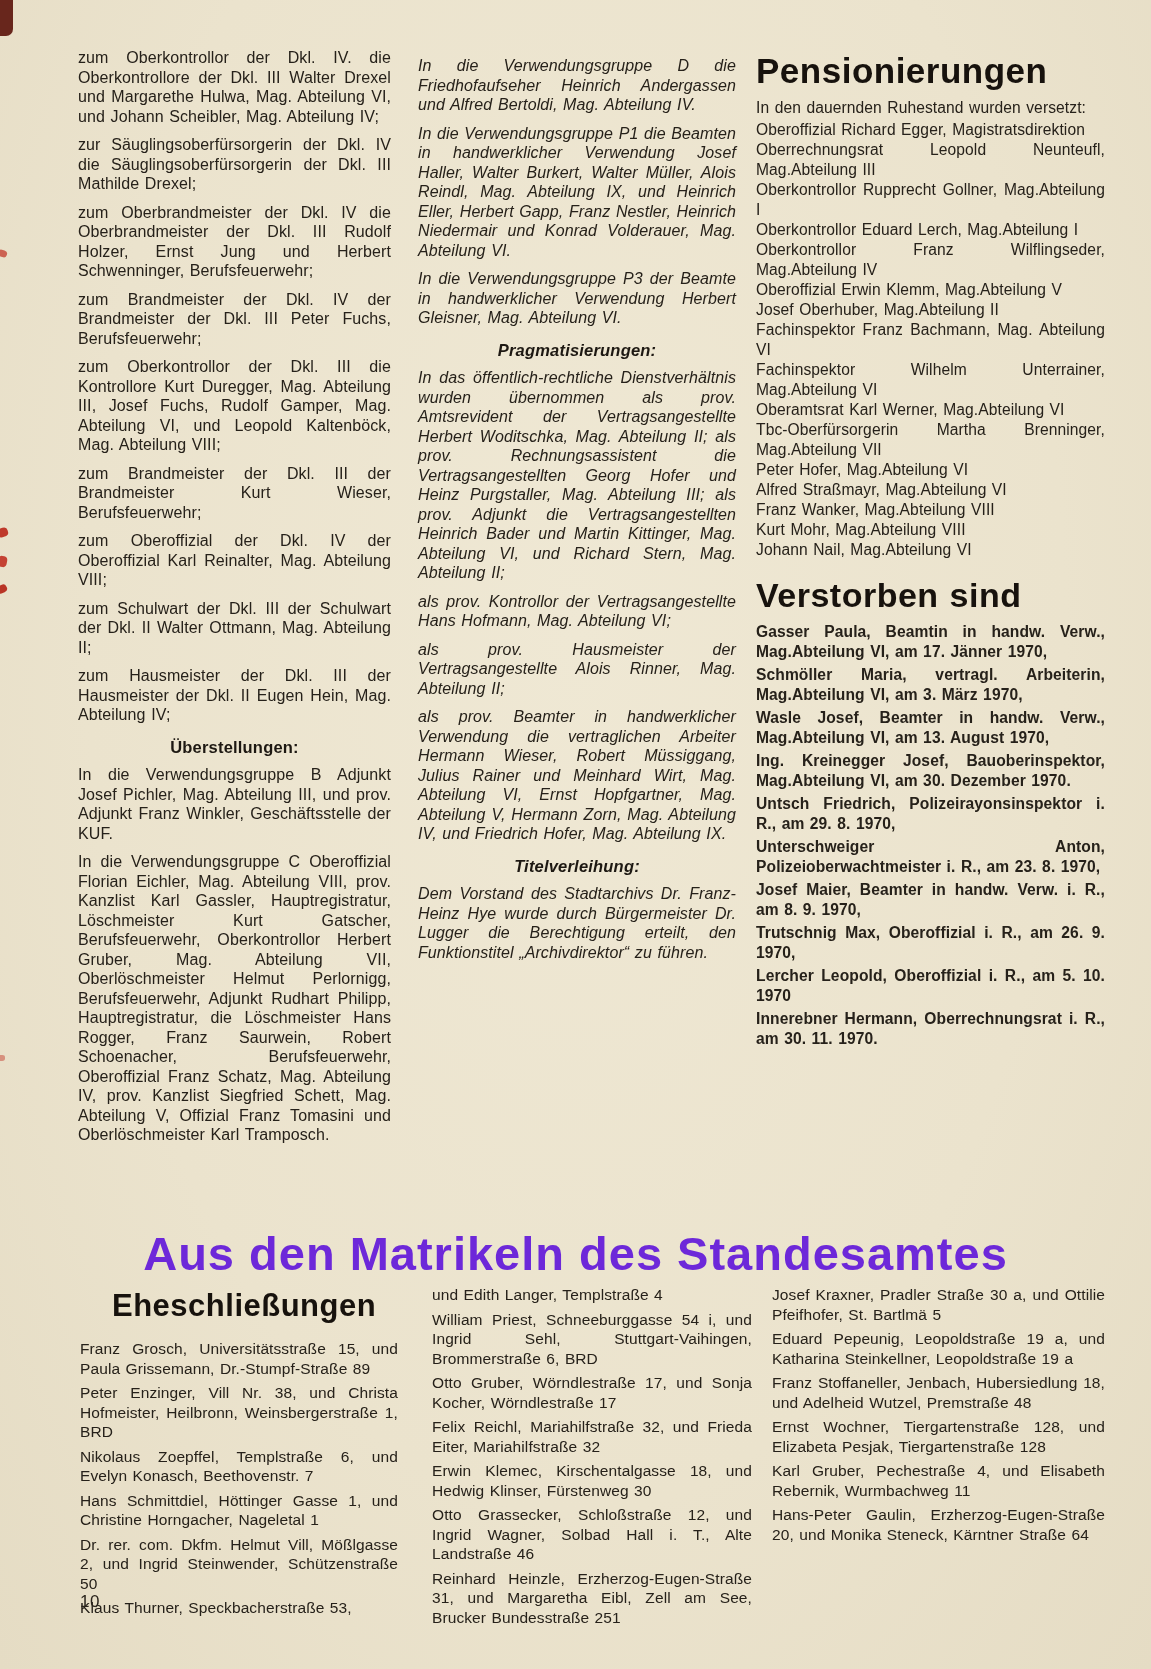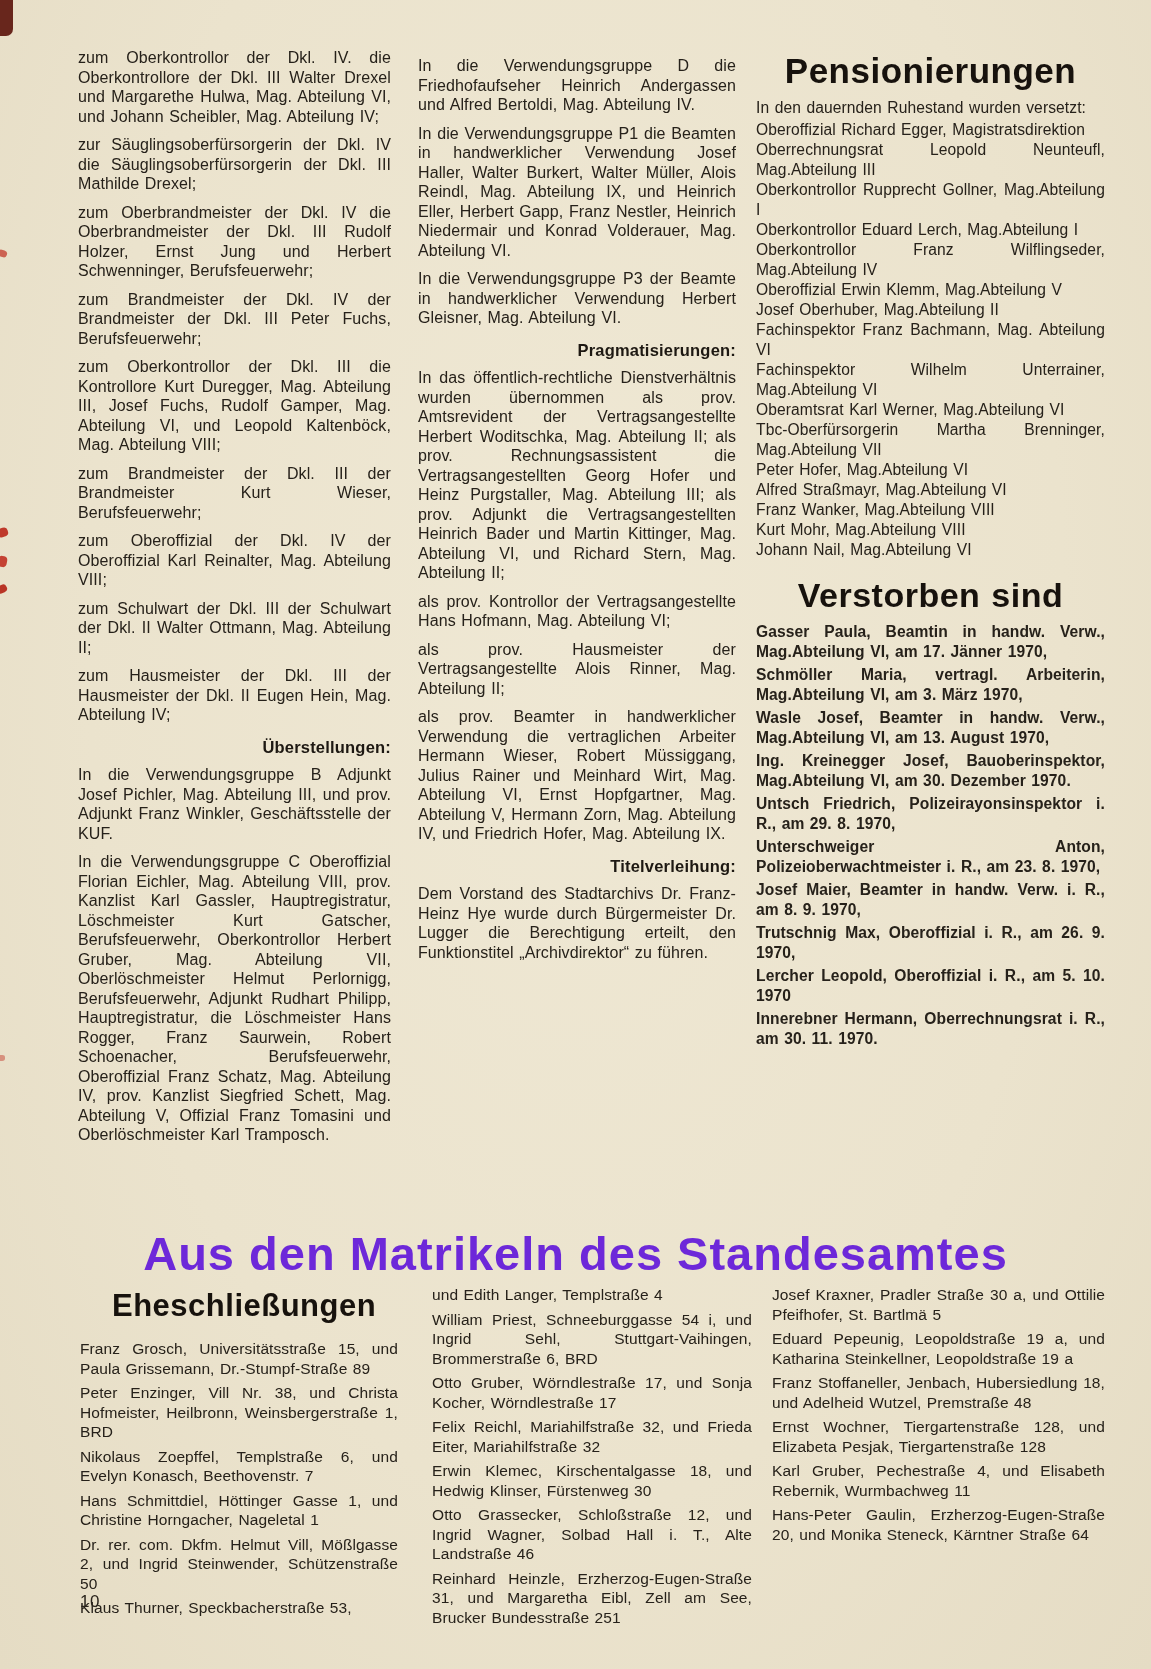--- a/index.html
+++ b/index.html
@@ -17,28 +17,28 @@
     text-align:justify;
     hyphens:none;
     font-size:16px;
     line-height:19.5px;
     letter-spacing:0.1px;
     word-spacing:1px;
   }
   .textcol .para { margin:0 0 9px 0; }
   .textcol .run-head {
     font-size:16.5px; font-weight:bold; color:#1d1812;
-    margin:13px 0 8px 0; text-align:right; letter-spacing:0.2px;
+    margin:13px 0 8px 0; text-align:center; letter-spacing:0.2px;
   }
 
   
   .col-right { font-size:15.6px; line-height:20px; }
   .col-right .display-head {
     font-size:35px; line-height:38px; font-weight:bold; color:#17120d;
-    text-align:center; margin:0 0 8px 0; letter-spacing:0.5px;
+    margin:0 0 8px 0; letter-spacing:0.5px;
   }
   .col-right .display-head.second { font-size:34px; margin:16px 0 8px 0; }
   .col-right .intro { margin:0 0 2px 0; }
   .list-tight .para { margin:0; }
   .list-loose .para { margin:0 0 3px 0;font-weight:bold; }
 
   
   .registry-title {
     position:absolute; left:0; top:1198px; width:1151px;
     text-align:center; font-size:47px; line-height:50px; font-weight:bold;
@@ -86,21 +86,21 @@
     <p class="para">zum Oberkontrollor der Dkl. III die Kontrollore Kurt Duregger, Mag. Abteilung III, Josef Fuchs, Rudolf Gamper, Mag. Abteilung VI, und Leopold Kaltenböck, Mag. Abteilung VIII;</p>
     <p class="para">zum Brandmeister der Dkl. III der Brandmeister Kurt Wieser, Berufsfeuerwehr;</p>
     <p class="para">zum Oberoffizial der Dkl. IV der Oberoffizial Karl Reinalter, Mag. Abteilung VIII;</p>
     <p class="para">zum Schulwart der Dkl. III der Schulwart der Dkl. II Walter Ottmann, Mag. Abteilung II;</p>
     <p class="para">zum Hausmeister der Dkl. III der Hausmeister der Dkl. II Eugen Hein, Mag. Abteilung IV;</p>
     <h3 class="run-head">Überstellungen:</h3>
     <p class="para">In die Verwendungsgruppe B Adjunkt Josef Pichler, Mag. Abteilung III, und prov. Adjunkt Franz Winkler, Geschäftsstelle der KUF.</p>
     <p class="para">In die Verwendungsgruppe C Oberoffizial Florian Eichler, Mag. Abteilung VIII, prov. Kanzlist Karl Gassler, Hauptregistratur, Löschmeister Kurt Gatscher, Berufsfeuerwehr, Oberkontrollor Herbert Gruber, Mag. Abteilung VII, Oberlöschmeister Helmut Perlornigg, Berufsfeuerwehr, Adjunkt Rudhart Philipp, Hauptregistratur, die Löschmeister Hans Rogger, Franz Saurwein, Robert Schoenacher, Berufsfeuerwehr, Oberoffizial Franz Schatz, Mag. Abteilung IV, prov. Kanzlist Siegfried Schett, Mag. Abteilung V, Offizial Franz Tomasini und Oberlöschmeister Karl Tramposch.</p>
   </div>
 
-<div class="textcol" style="left:418px; top:56px; width:318px;">
+<div class="textcol" style="left:418px; top:56px; width:318px;font-style:italic;">
     <p class="para">In die Verwendungsgruppe D die Friedhofaufseher Heinrich Andergassen und Alfred Bertoldi, Mag. Abteilung IV.</p>
     <p class="para">In die Verwendungsgruppe P1 die Beamten in handwerklicher Verwendung Josef Haller, Walter Burkert, Walter Müller, Alois Reindl, Mag. Abteilung IX, und Heinrich Eller, Herbert Gapp, Franz Nestler, Heinrich Niedermair und Konrad Volderauer, Mag. Abteilung VI.</p>
     <p class="para">In die Verwendungsgruppe P3 der Beamte in handwerklicher Verwendung Herbert Gleisner, Mag. Abteilung VI.</p>
     <h3 class="run-head">Pragmatisierungen:</h3>
     <p class="para">In das öffentlich-rechtliche Dienstverhältnis wurden übernommen als prov. Amtsrevident der Vertragsangestellte Herbert Woditschka, Mag. Abteilung II; als prov. Rechnungsassistent die Vertragsangestellten Georg Hofer und Heinz Purgstaller, Mag. Abteilung III; als prov. Adjunkt die Vertragsangestellten Heinrich Bader und Martin Kittinger, Mag. Abteilung VI, und Richard Stern, Mag. Abteilung II;</p>
     <p class="para">als prov. Kontrollor der Vertragsangestellte Hans Hofmann, Mag. Abteilung VI;</p>
     <p class="para">als prov. Hausmeister der Vertragsangestellte Alois Rinner, Mag. Abteilung II;</p>
     <p class="para">als prov. Beamter in handwerklicher Verwendung die vertraglichen Arbeiter Hermann Wieser, Robert Müssiggang, Julius Rainer und Meinhard Wirt, Mag. Abteilung VI, Ernst Hopfgartner, Mag. Abteilung V, Hermann Zorn, Mag. Abteilung IV, und Friedrich Hofer, Mag. Abteilung IX.</p>
     <h3 class="run-head">Titelverleihung:</h3>
     <p class="para">Dem Vorstand des Stadtarchivs Dr. Franz-Heinz Hye wurde durch Bürgermeister Dr. Lugger die Berechtigung erteilt, den Funktionstitel „Archivdirektor“ zu führen.</p>

